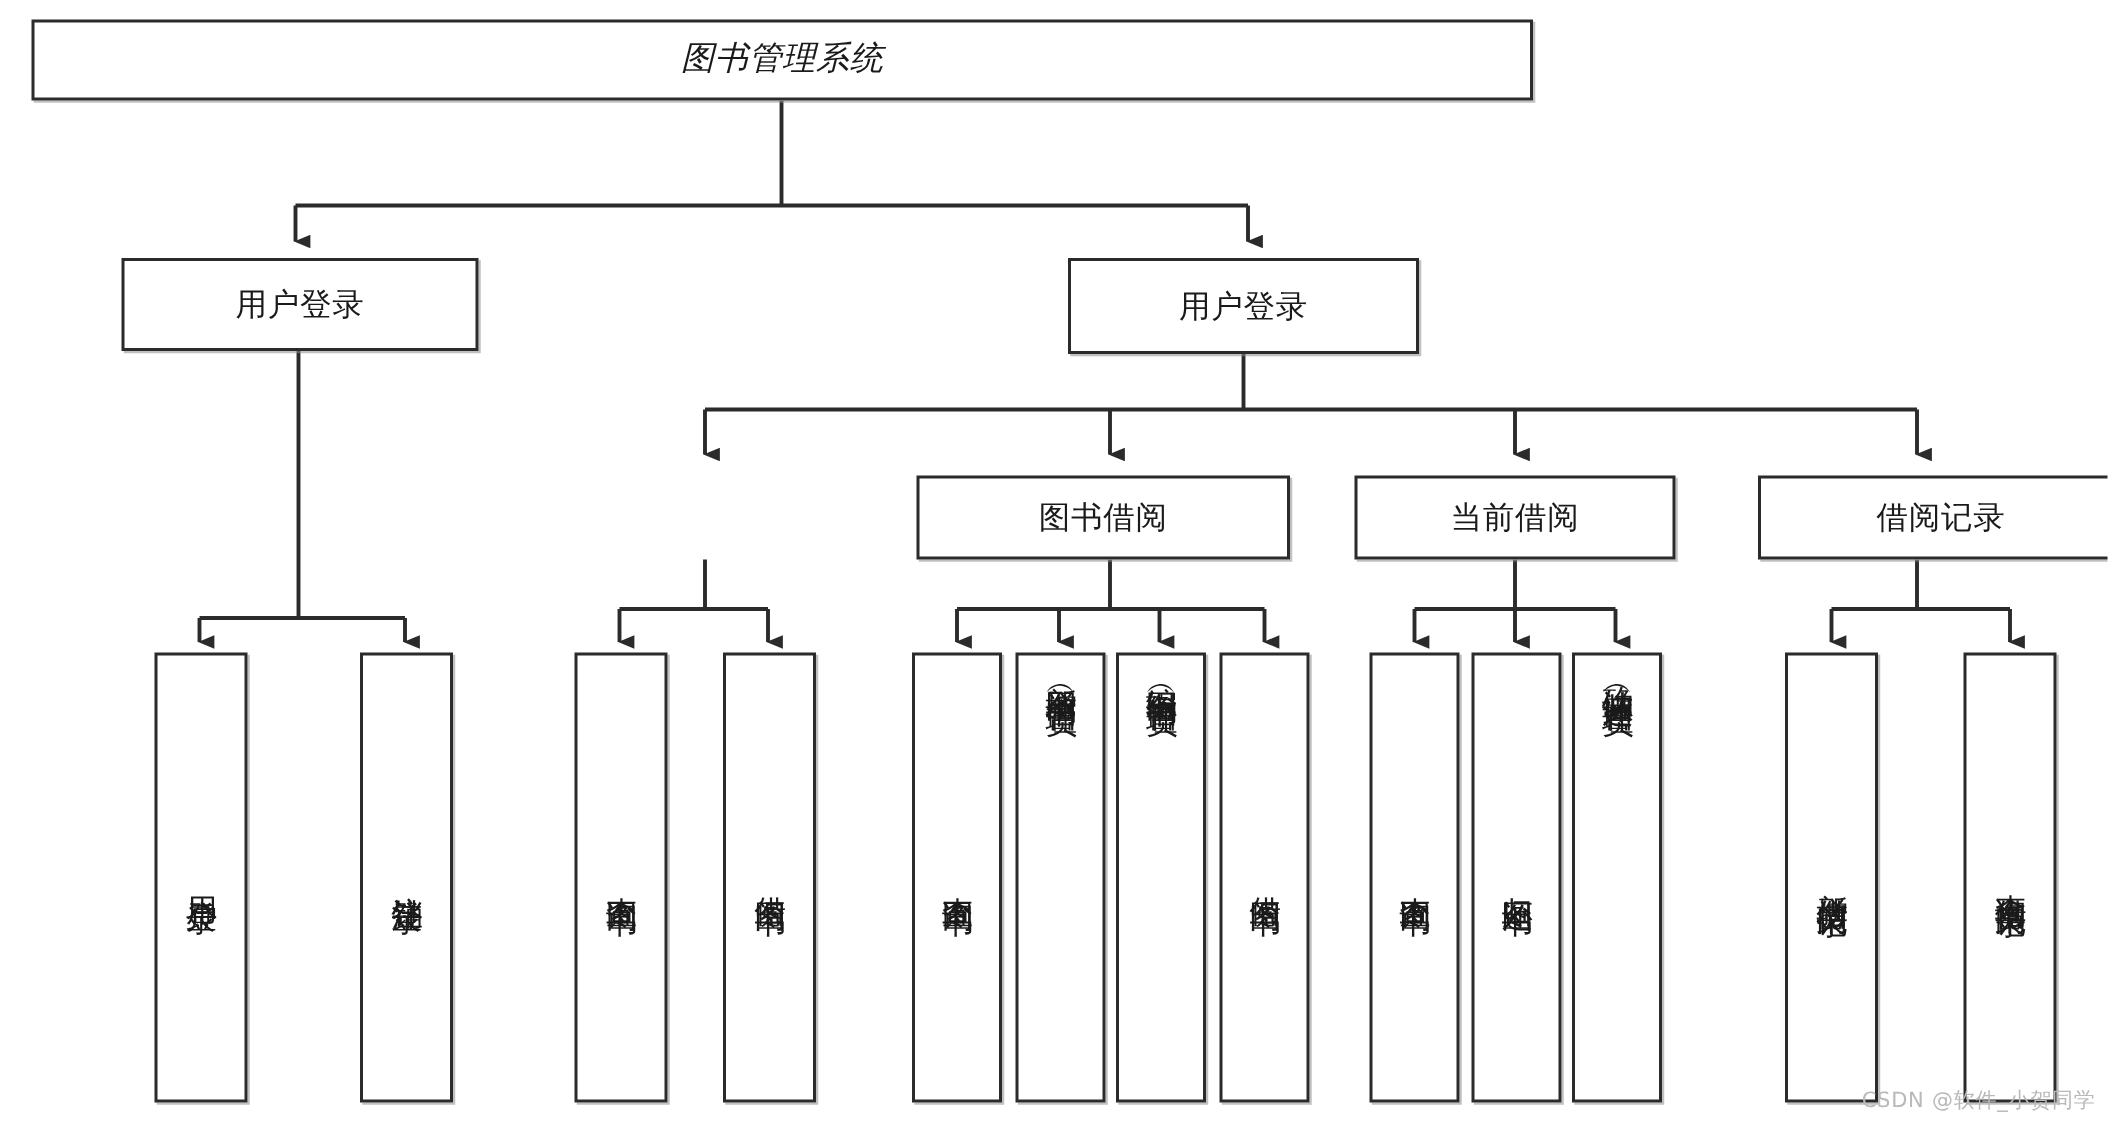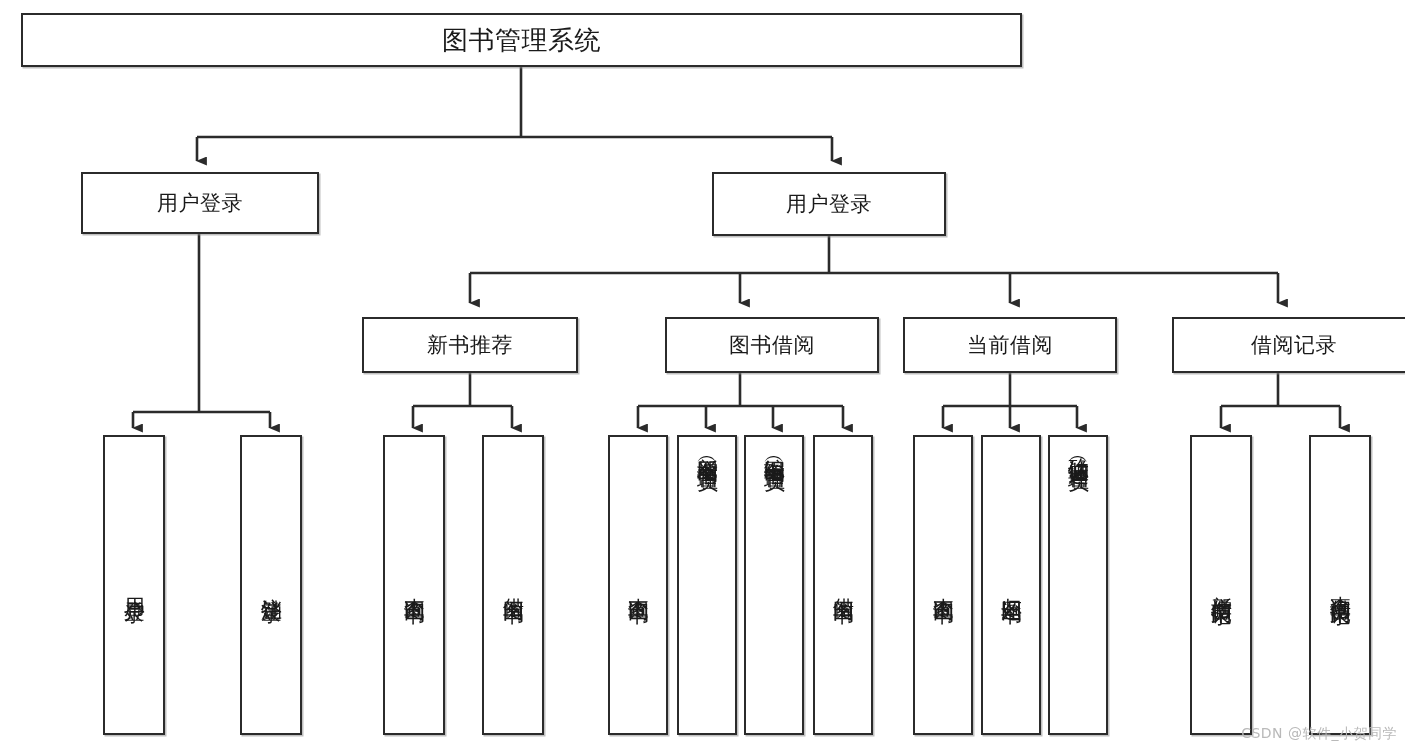--- a/index.html
+++ b/index.html
@@ -39,21 +39,21 @@
   .node .label {
     display: block;
     line-height: 1.18;
     white-space: nowrap;
     letter-spacing: 0.5px;
   }
   
   .node.h .label {
     font-size: 21px;
   }
-  .node.root .label { font-size: 26px; }
+  .node.root .label { font-size: 22px; font-style: italic; }
   
   .node.v {
     align-items: flex-start;
     justify-content: center;
     padding-top: 0;
   }
   .node.v .label {
     writing-mode: vertical-rl;
     text-orientation: upright;
     font-size: 21px;
@@ -141,24 +141,21 @@
     <span class="label">图书管理系统</span>
   </div>
 
   <div class="node h" style="left:81px; top:172px; width:238px; height:62px;">
     <span class="label">用户登录</span>
   </div>
   <div class="node h" style="left:712px; top:172px; width:234px; height:64px;">
     <span class="label">用户登录</span>
   </div>
 
-  <div class="node h" style="left:362px; top:317px; width:216px; height:56px;">
-    <span class="label">新书推荐</span>
-  </div>
-  <div class="node h" style="left:665px; top:317px; width:214px; height:56px;">
+  <div class="node h" style="left:611px; top:317px; width:249px; height:56px;">
     <span class="label">图书借阅</span>
   </div>
   <div class="node h" style="left:903px; top:317px; width:214px; height:56px;font-family:Liberation Serif, serif;">
     <span class="label">当前借阅</span>
   </div>
   <div class="node h" style="left:1172px; top:317px; width:244px; height:56px;">
     <span class="label">借阅记录</span>
   </div>
 
   <div class="node v centered" style="left:103px; top:435px; width:62px; height:300px;">

